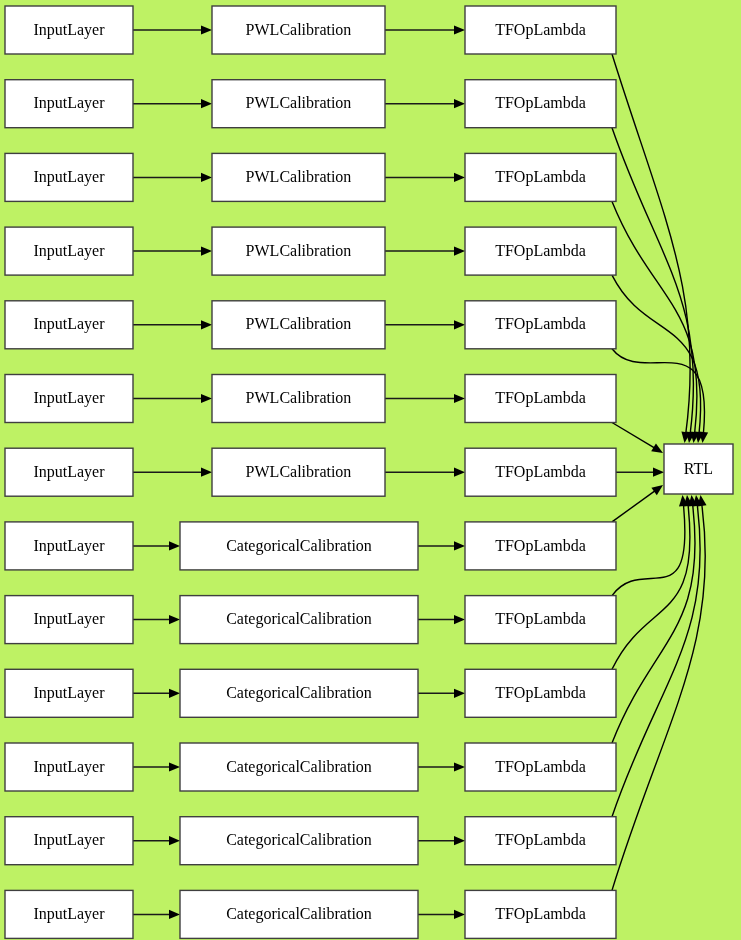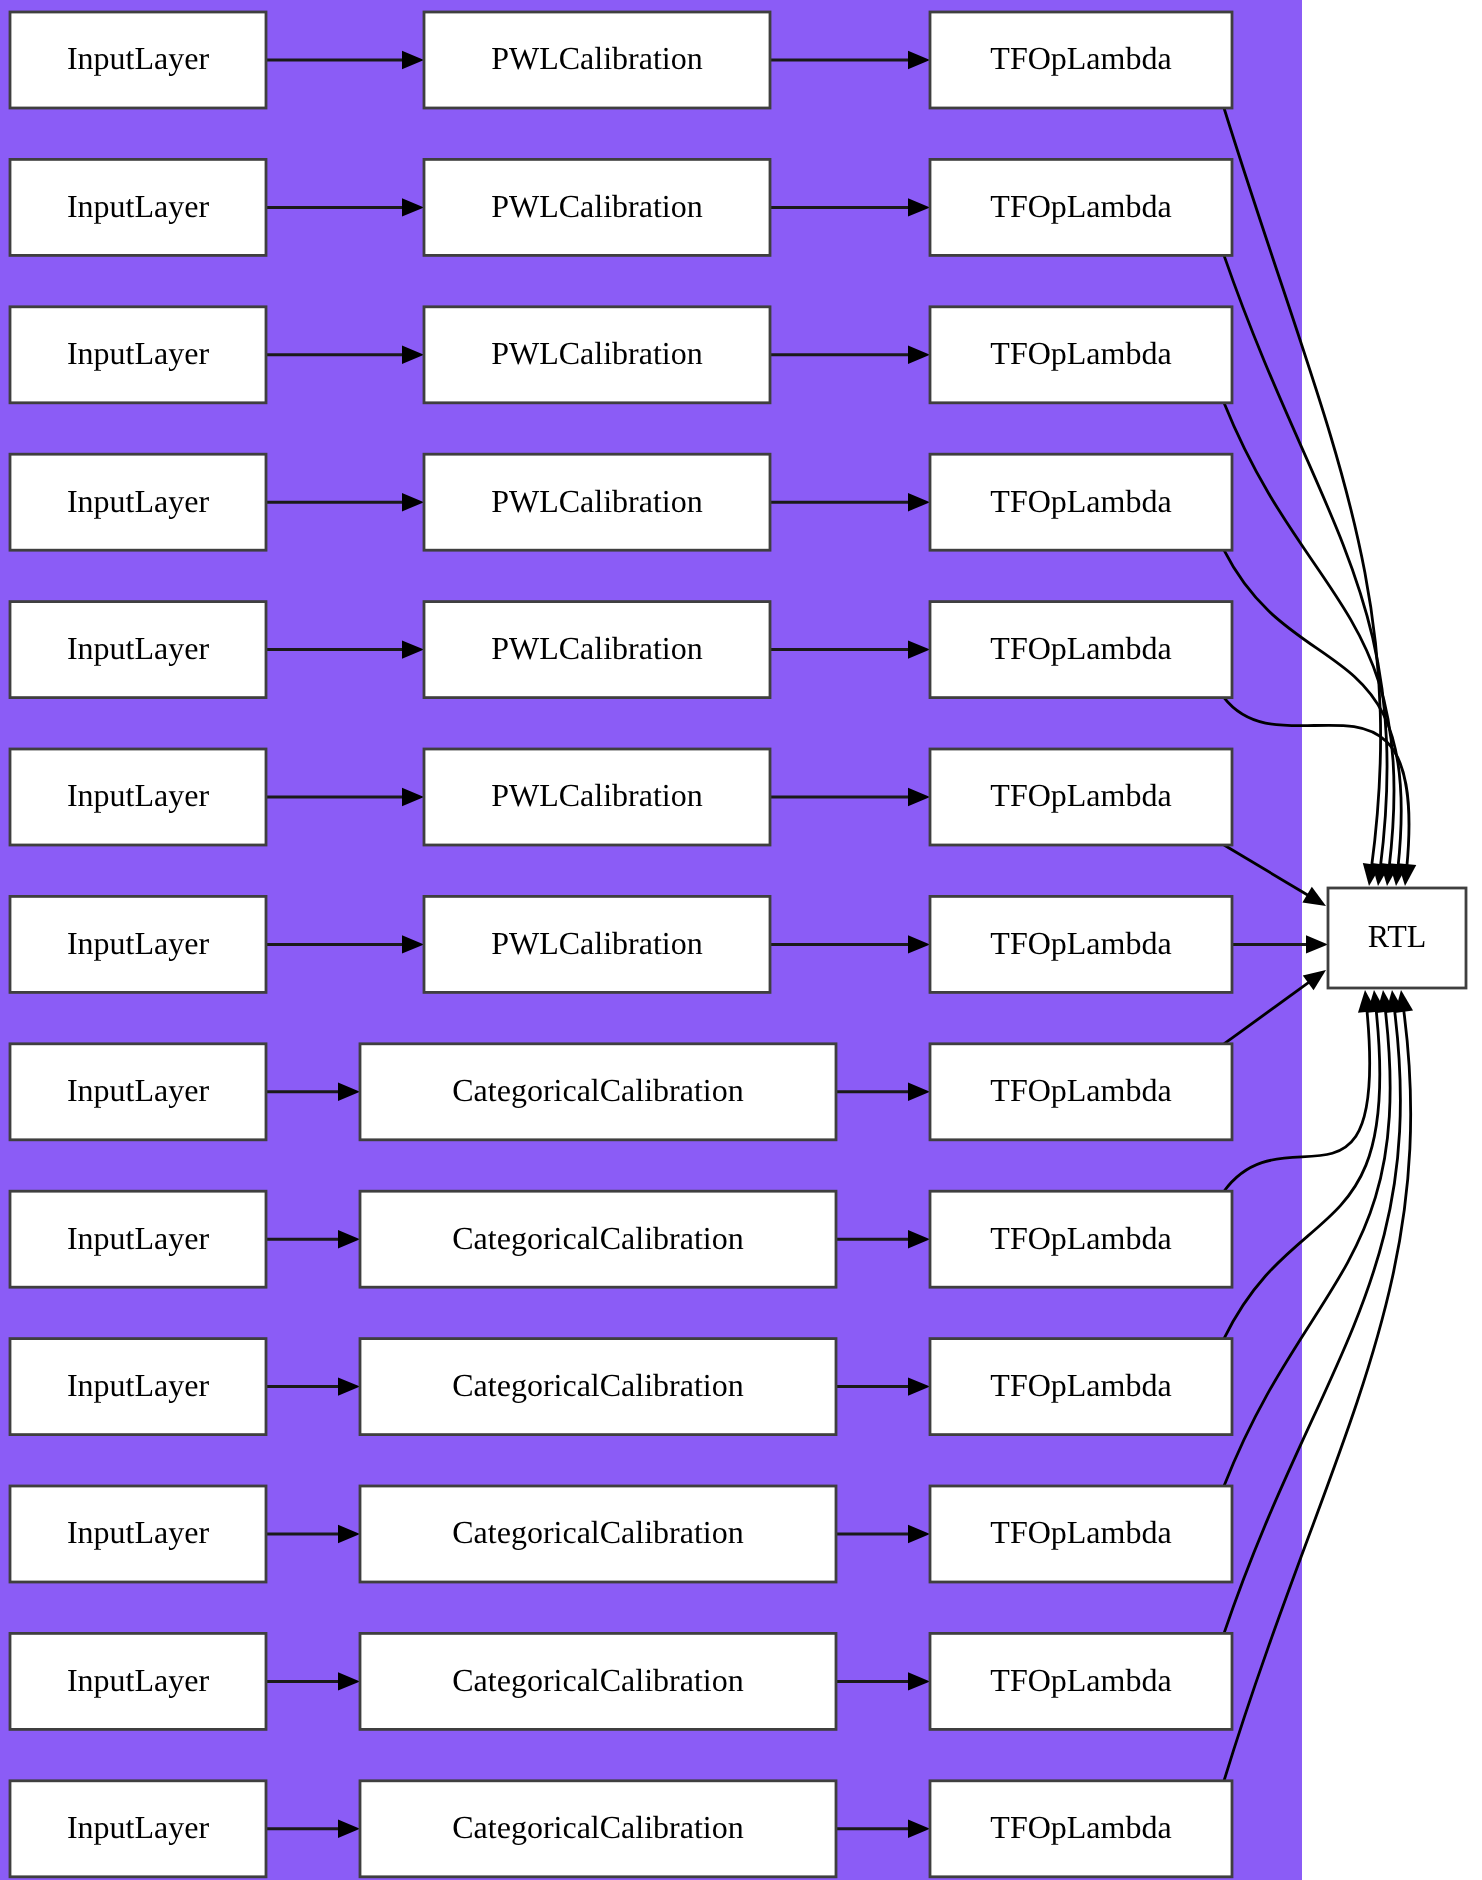--- a/index.html
+++ b/index.html
@@ -8,23 +8,23 @@
     background: #ffffff;
   }
   body {
     width: 741px;
     height: 940px;
     font-family: "Liberation Serif", "DejaVu Serif", serif;
     overflow: hidden;
   }
   #graph-root {
     position: relative;
-    width: 651px;
+    width: 741px;
     height: 940px;
-    background: #8b5cf6;
+    background: #bef264;
   }
   svg#graph-canvas {
     position: absolute;
     top: 0;
     left: 0;
     width: 741px;
     height: 940px;
     display: block;
   }
   .node-rect {

